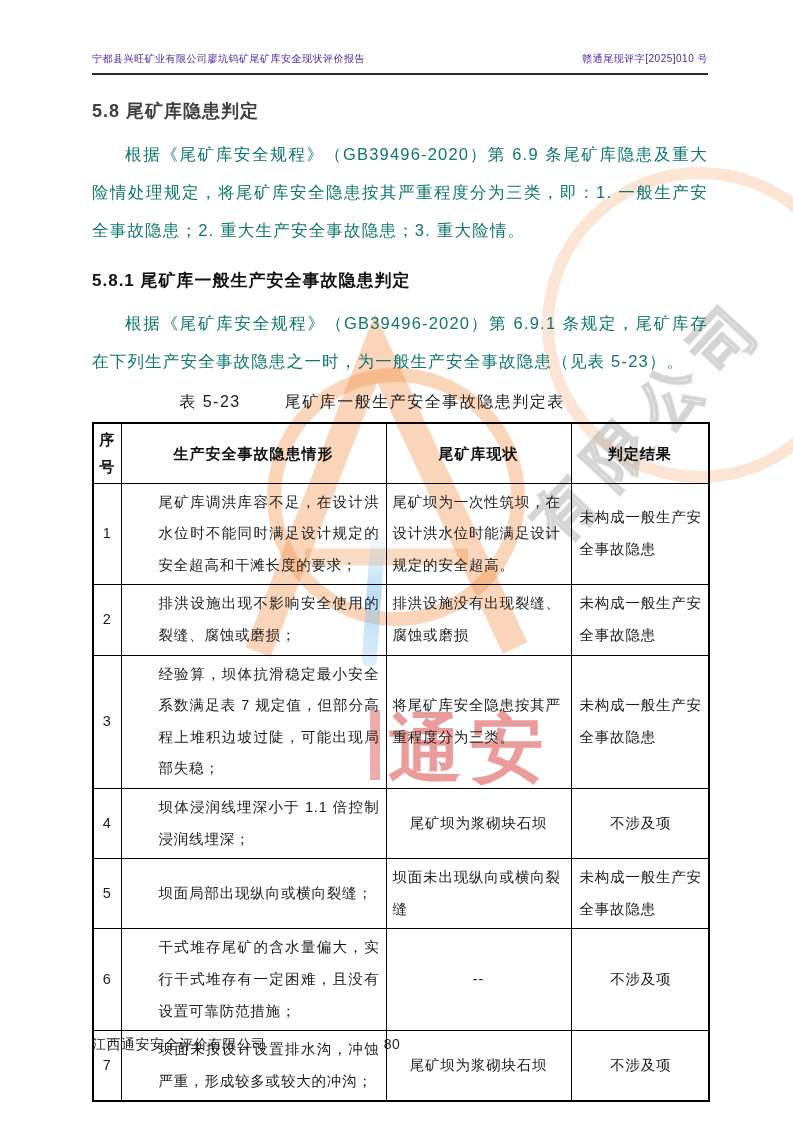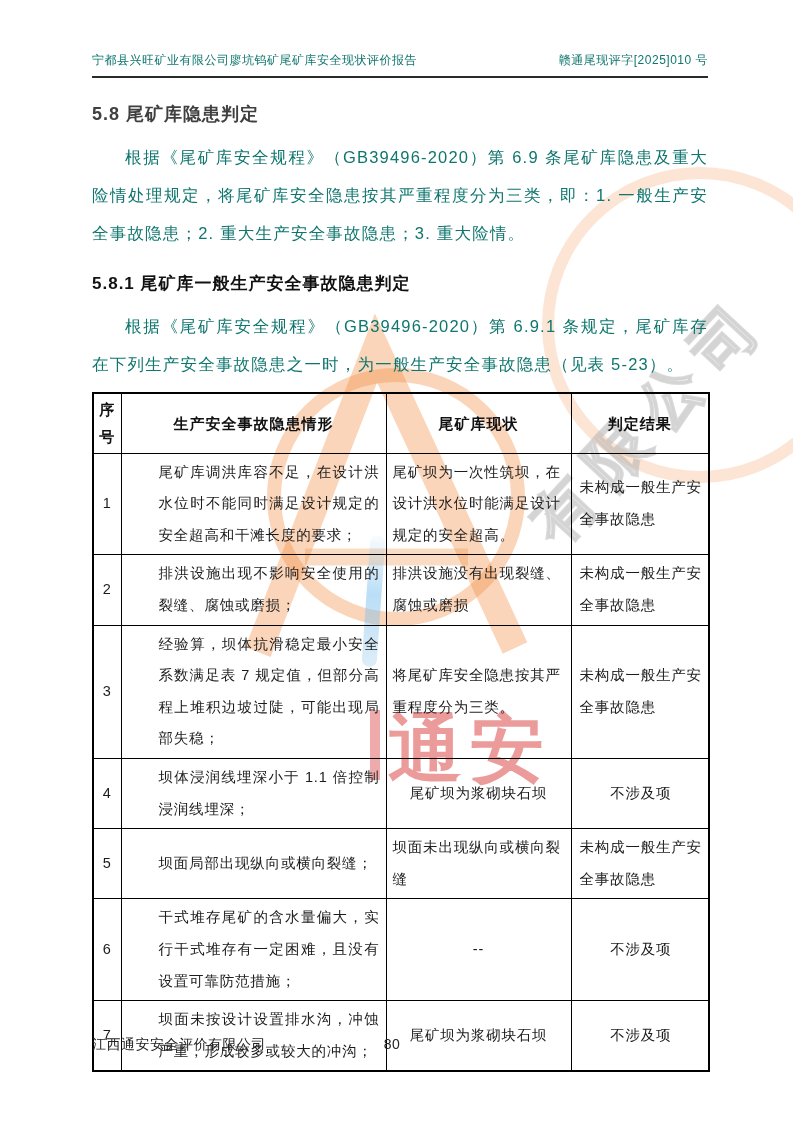--- a/index.html
+++ b/index.html
@@ -43,21 +43,21 @@
     background:linear-gradient(180deg, rgba(140,195,235,0.05), rgba(130,195,240,0.55) 45%, rgba(120,185,230,0.25));
   }
 
   
   .content { position:relative; z-index:1; padding:0 85px 0 92px; }
 
   .doc-header {
     padding-top:52px; padding-bottom:7px;
     border-bottom:2px solid #2a2a2a;
     display:flex; justify-content:space-between; align-items:flex-end;
-    font-size:12px; color:#0f766e; letter-spacing:0.5px;
+    font-size:10px; color:#4c1d95; letter-spacing:0.5px;
   }
 
   .h1 { margin-top:24px; font-size:18px; font-weight:700; letter-spacing:1px; color:#404040; }
   .para {
     margin-top:12px;
     font-size:16.5px; line-height:38px; letter-spacing:1.2px;
     text-align:justify; text-indent:2em; color:#0f766e;
   }
   .h2 { margin-top:20px; font-size:17px; font-weight:700; letter-spacing:1px; color:#111; }
 
@@ -133,20 +133,24 @@
     </div>
 
     <div class="h1">5.8 尾矿库隐患判定</div>
 
     <p class="para">根据《尾矿库安全规程》（GB39496-2020）第 6.9 条尾矿库隐患及重大险情处理规定，将尾矿库安全隐患按其严重程度分为三类，即：1. 一般生产安全事故隐患；2. 重大生产安全事故隐患；3. 重大险情。</p>
 
     <div class="h2">5.8.1 尾矿库一般生产安全事故隐患判定</div>
 
     <p class="para">根据《尾矿库安全规程》（GB39496-2020）第 6.9.1 条规定，尾矿库存在下列生产安全事故隐患之一时，为一般生产安全事故隐患（见表 5-23）。</p>
 
+    <div class="table-caption">
+      <span>表 5-23</span>
+      <span>尾矿库一般生产安全事故隐患判定表</span>
+    </div>
 
     <table>
       <colgroup>
         <col class="c-num">
           <col class="c-sit">
           <col class="c-stat">
           <col class="c-res">
       </colgroup>
       <thead>
         <tr>

